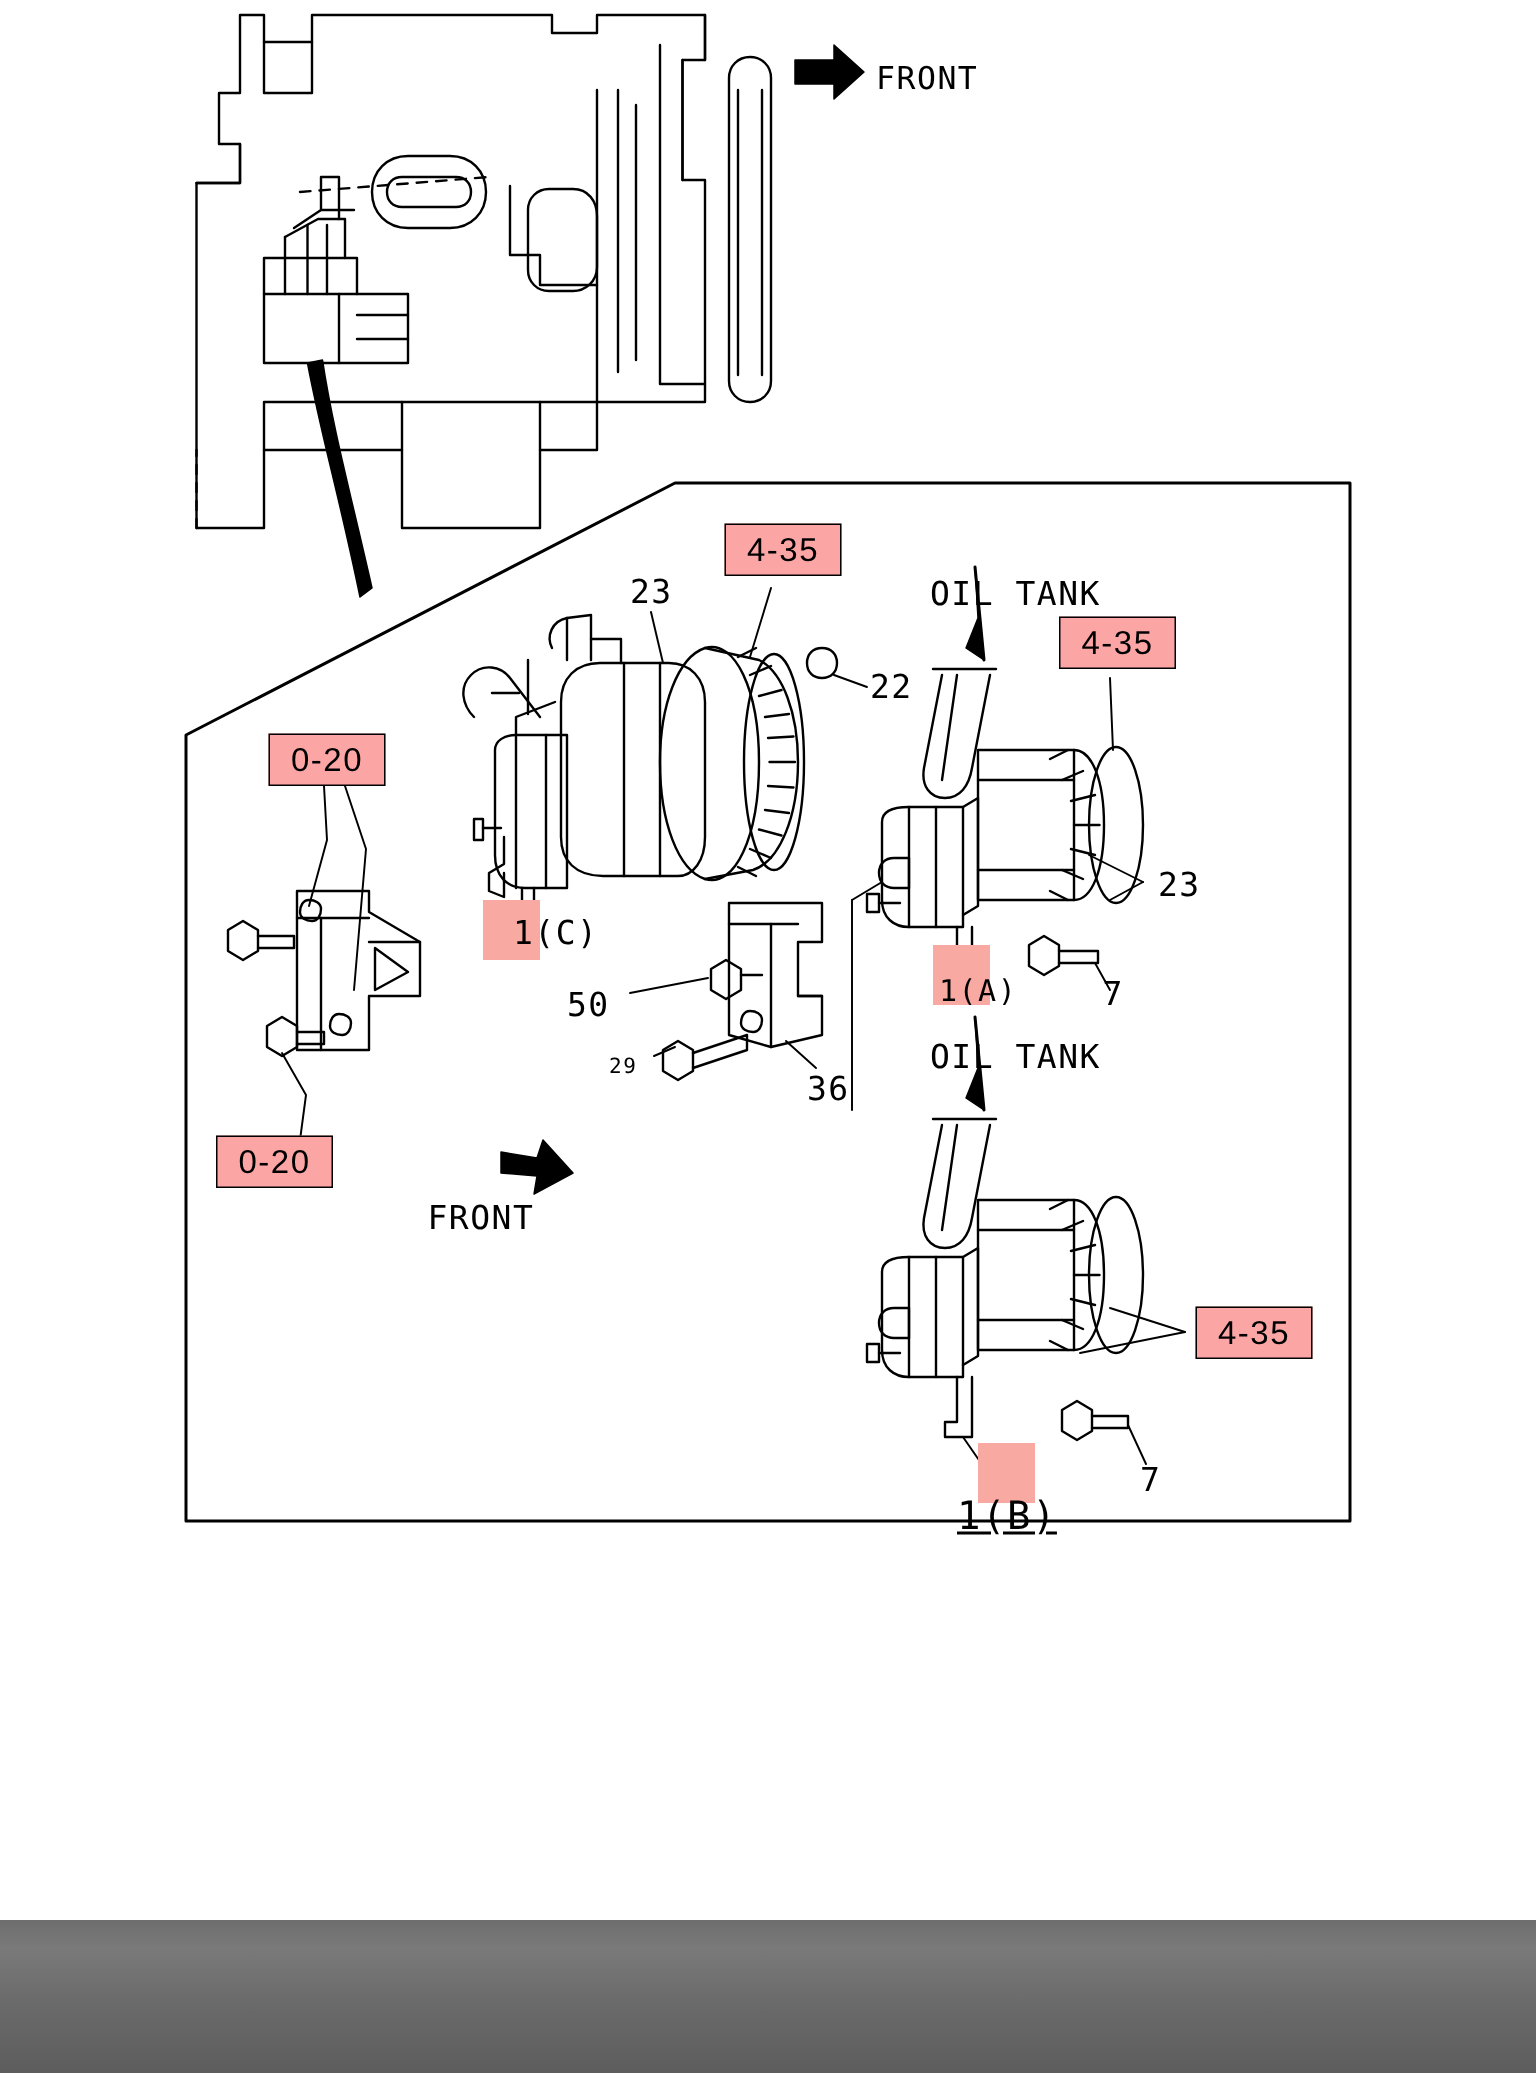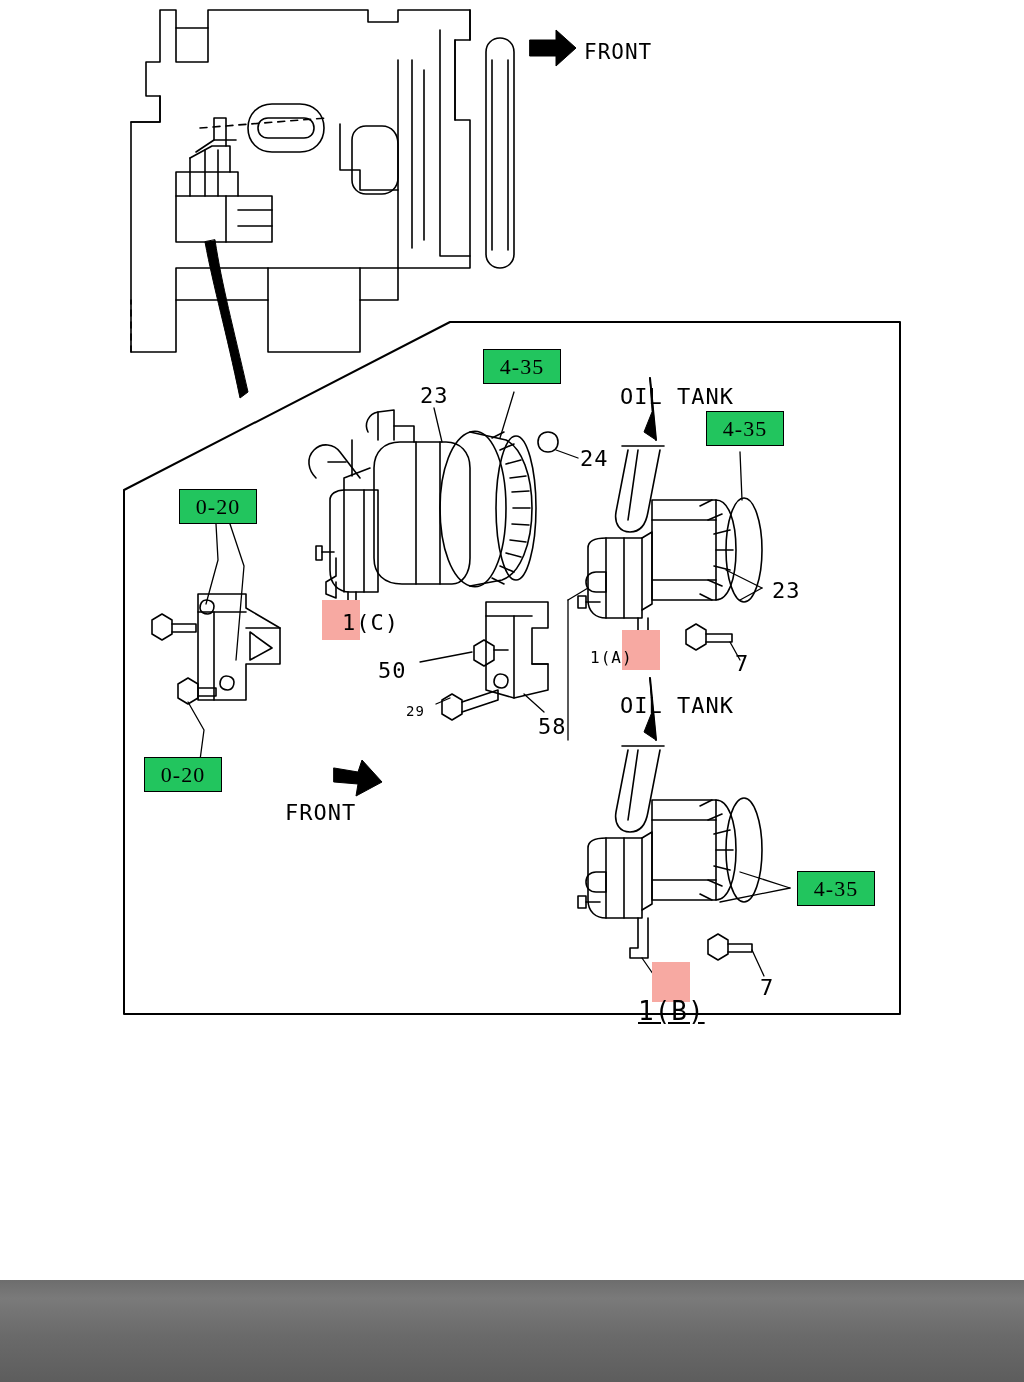--- a/index.html
+++ b/index.html
@@ -29,22 +29,22 @@
   .lbl {
     position: absolute;
     font-family: "DejaVu Sans Mono", monospace;
     color: #000;
     white-space: nowrap;
     letter-spacing: 1px;
   }
   .lbl-box {
     position: absolute;
     border: 1.6px solid #000;
-    background: #22c55e;
-    font-family: Liberation Serif, serif;
+    background: #fca5a5;
+    font-family: Liberation Sans, sans-serif;
     color: #000;
     white-space: nowrap;
     display: flex;
     align-items: center;
     justify-content: center;
     letter-spacing: 1px;
   }
   .hl {
     position: absolute;
     background: #f7a9a2;
@@ -284,38 +284,38 @@
 
   <div class="lbl" style="left:584px; top:40px; font-size:21px;">FRONT</div>
 
   <div class="lbl-box" style="left:483px; top:349px; width:76px; height:33px; font-size:22px;">4-35</div>
   <div class="lbl-box" style="left:706px; top:411px; width:76px; height:33px; font-size:22px;">4-35</div>
   <div class="lbl-box" style="left:797px; top:871px; width:76px; height:33px; font-size:22px;">4-35</div>
   <div class="lbl-box" style="left:179px; top:489px; width:76px; height:33px; font-size:22px;">0-20</div>
   <div class="lbl-box" style="left:144px; top:757px; width:76px; height:33px; font-size:22px;">0-20</div>
 
   <div class="lbl" style="left:420px; top:383px; font-size:22px;">23</div>
-  <div class="lbl" style="left:580px; top:446px; font-size:22px;">24</div>
+  <div class="lbl" style="left:580px; top:446px; font-size:22px;">22</div>
   <div class="lbl" style="left:772px; top:578px; font-size:22px;">23</div>
   <div class="lbl" style="left:735px; top:651px; font-size:22px;">7</div>
   <div class="lbl" style="left:760px; top:975px; font-size:22px;">7</div>
   <div class="lbl" style="left:378px; top:658px; font-size:22px;">50</div>
   <div class="lbl" style="left:406px; top:703px; font-size:14px;">29</div>
-  <div class="lbl" style="left:538px; top:714px; font-size:22px;">58</div>
+  <div class="lbl" style="left:538px; top:714px; font-size:22px;">36</div>
 
   <div class="lbl" style="left:620px; top:384px; font-size:22px;">OIL TANK</div>
   <div class="lbl" style="left:620px; top:693px; font-size:22px;">OIL TANK</div>
 
   <div class="lbl" style="left:285px; top:800px; font-size:22px;">FRONT</div>
 
   <div class="hl" style="left:322px; top:600px; width:38px; height:40px;"></div>
   <div class="hl-text" style="left:308px; top:610px; font-size:22px;margin-left:34px;">1(C)</div>
 
   <div class="hl" style="left:622px; top:630px; width:38px; height:40px;"></div>
-  <div class="hl-text" style="left:590px; top:648px; font-size:16px;">1(A)</div>
+  <div class="hl-text" style="left:626px; top:648px; font-size:20px;">1(A)</div>
 
   <div class="hl" style="left:652px; top:962px; width:38px; height:40px;"></div>
   <div class="hl-text" style="left:638px; top:996px; font-size:26px;text-decoration:underline;">1(B)</div>
 
 </div>
 
 <div id="footer">
   
 </div>
 

